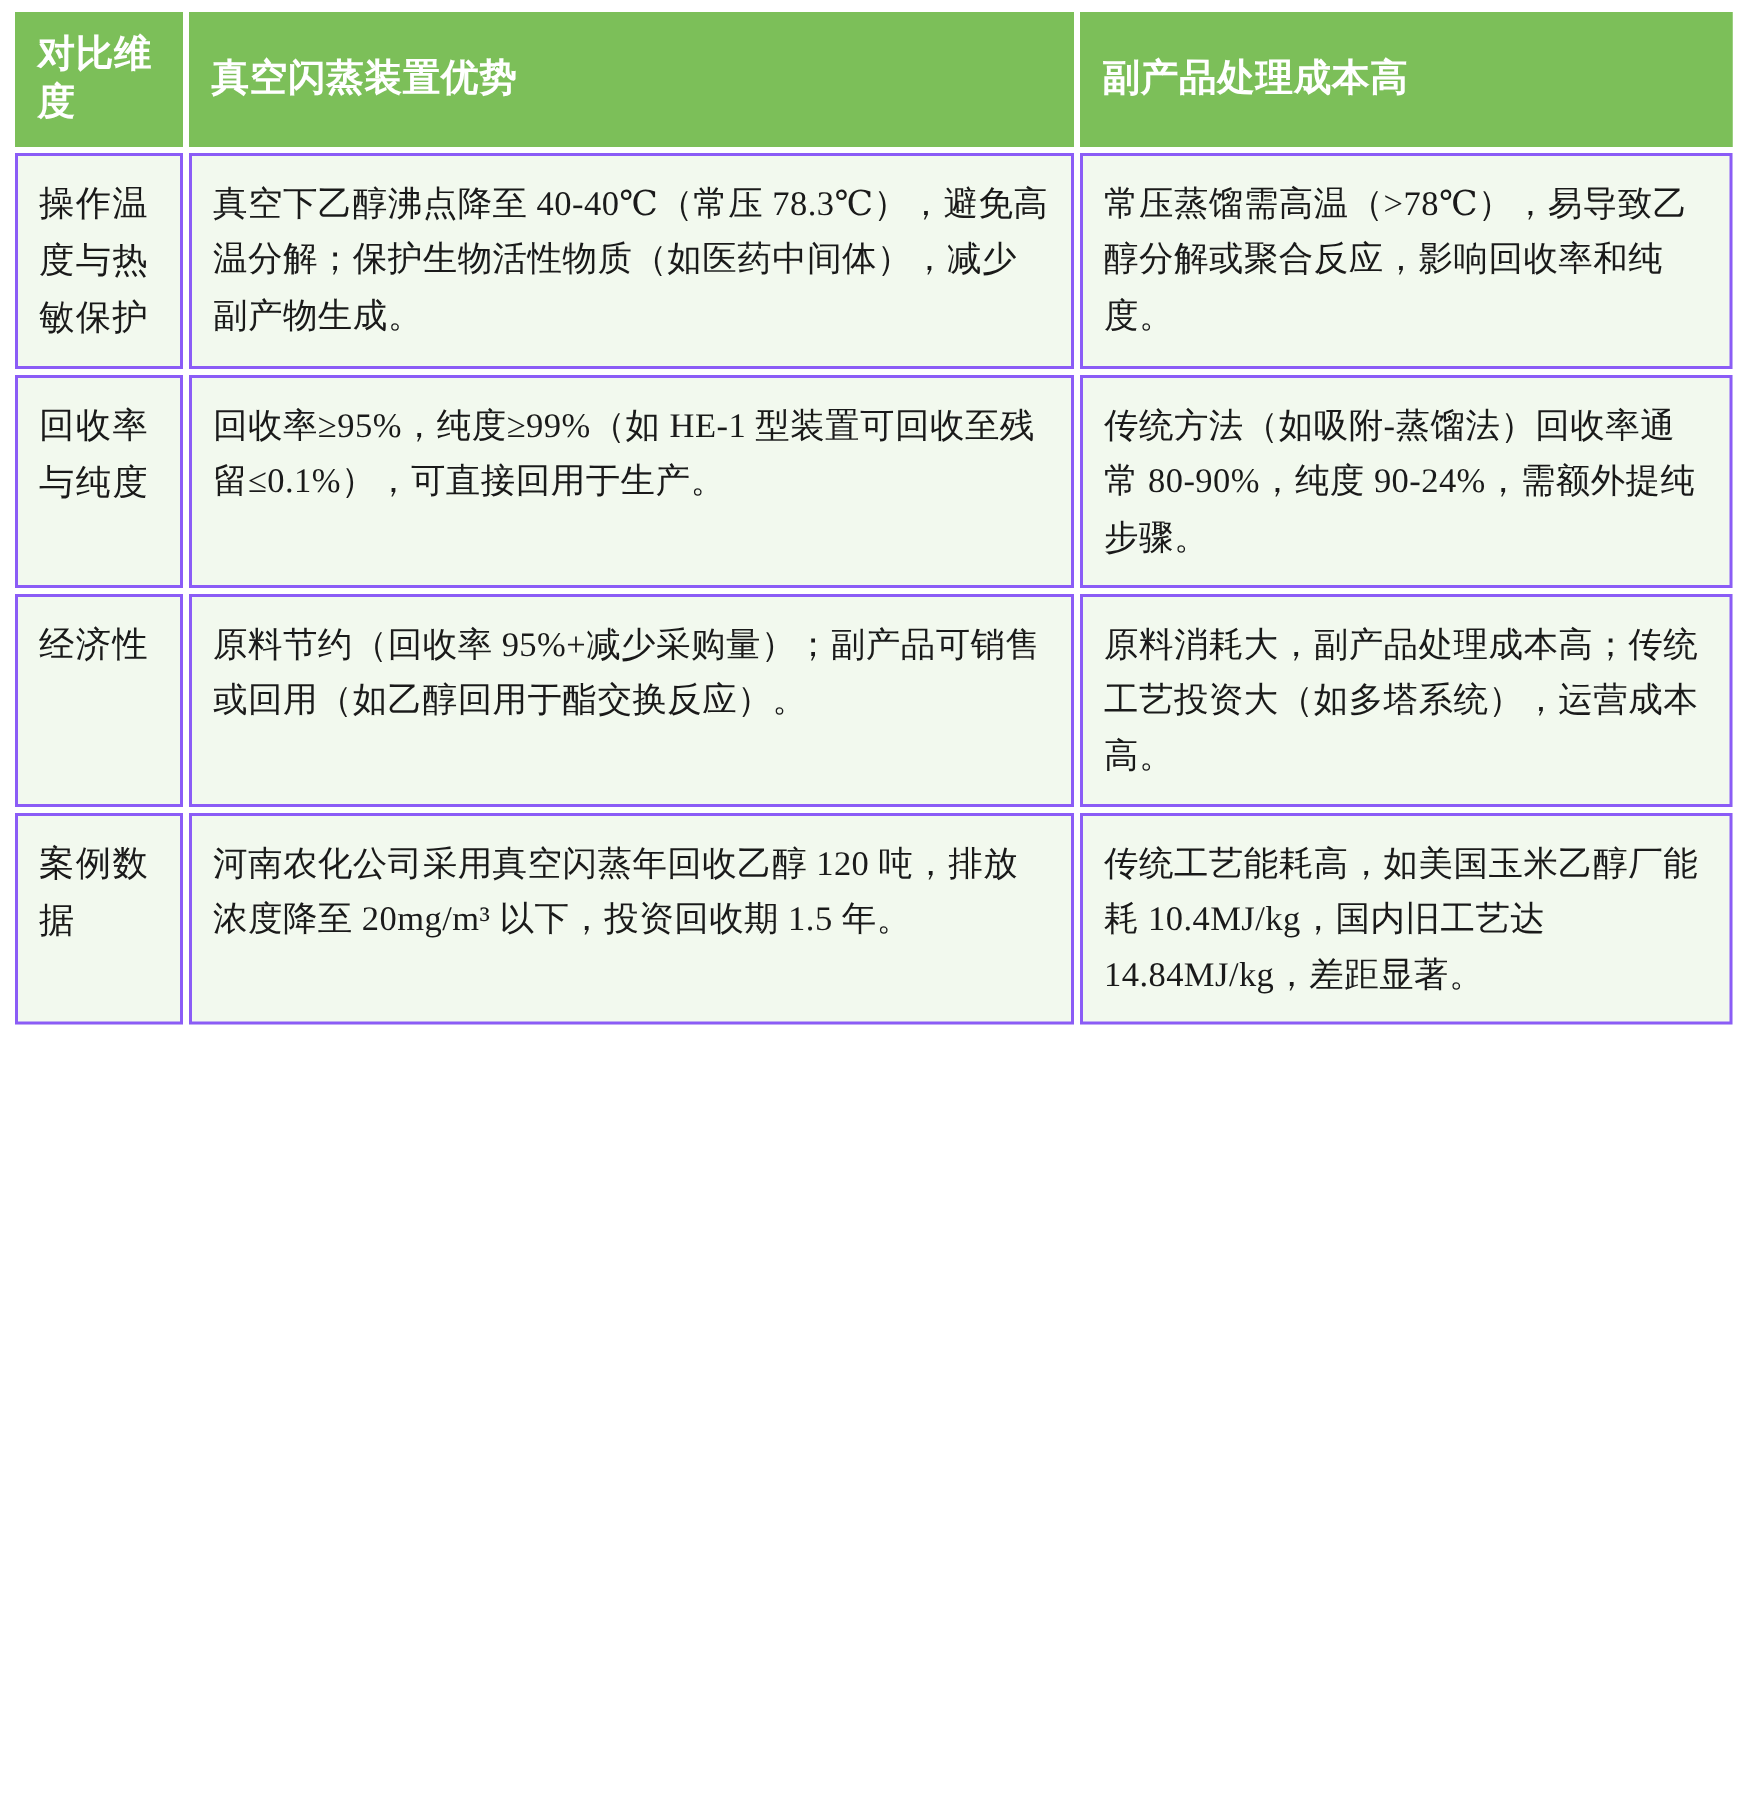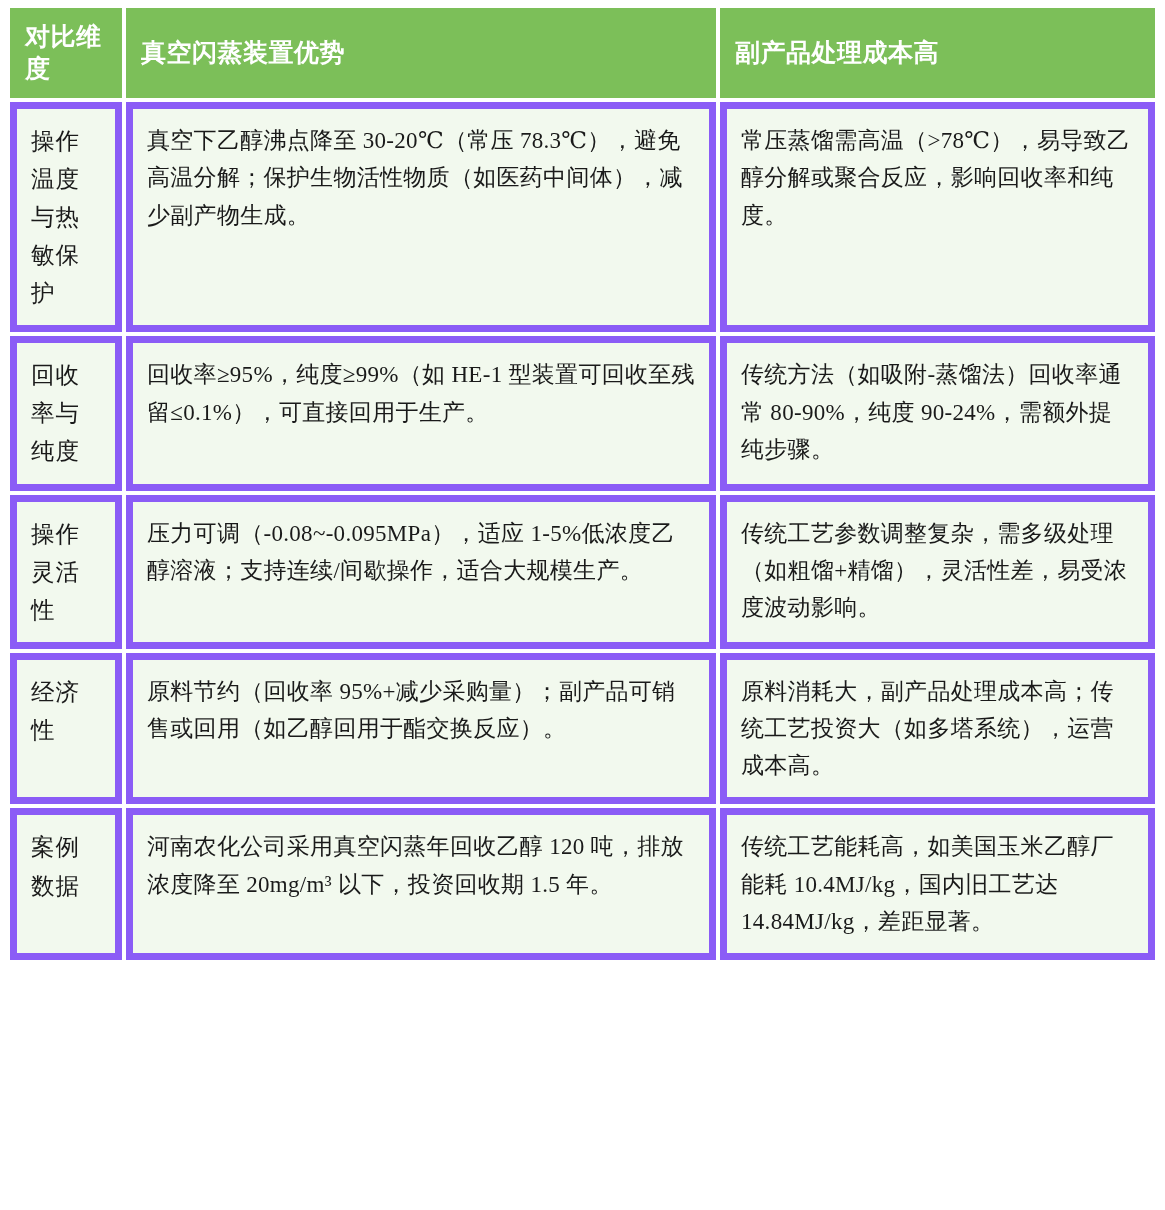--- a/index.html
+++ b/index.html
@@ -39,21 +39,21 @@
     vertical-align: middle;
     padding: 12px 12px 12px 14px;
     border: 1px solid #7cbf59;
     letter-spacing: 0.5px;
   }
   th.head.first {
     padding-right: 6px;
   }
   td.cell {
     background: #f2f9ee;
-    border: 7px solid #8b5cf6;
+    border: 2px solid #8b5cf6;
     vertical-align: top;
     padding: 13px 14px 13px 14px;
     font-size: 23px;
     line-height: 1.62;
     letter-spacing: 0.3px;
   }
   td.dim {
     font-size: 23.5px;
     line-height: 1.62;
     letter-spacing: 1px;
@@ -72,32 +72,27 @@
     <thead>
       <tr>
         <th class="head first">对比维度</th>
         <th class="head">真空闪蒸装置优势</th>
         <th class="head">副产品处理成本高</th>
       </tr>
     </thead>
     <tbody>
       <tr>
         <td class="cell dim">操作温度与热敏保护</td>
-        <td class="cell">真空下乙醇沸点降至 30-20℃（常压 78.3℃），避免高温分解；保护生物活性物质（如医药中间体），减少副产物生成。</td>
+        <td class="cell">真空下乙醇沸点降至 40-40℃（常压 78.3℃），避免高温分解；保护生物活性物质（如医药中间体），减少副产物生成。</td>
         <td class="cell">常压蒸馏需高温（&gt;78℃），易导致乙醇分解或聚合反应，影响回收率和纯度。</td>
       </tr>
       <tr>
         <td class="cell dim">回收率与纯度</td>
         <td class="cell">回收率≥95%，纯度≥99%（如 HE-1 型装置可回收至残留≤0.1%），可直接回用于生产。</td>
         <td class="cell">传统方法（如吸附-蒸馏法）回收率通常 80-90%，纯度 90-24%，需额外提纯步骤。</td>
-      </tr>
-      <tr>
-        <td class="cell dim">操作灵活性</td>
-        <td class="cell">压力可调（-0.08~-0.095MPa），适应 1-5%低浓度乙醇溶液；支持连续/间歇操作，适合大规模生产。</td>
-        <td class="cell">传统工艺参数调整复杂，需多级处理（如粗馏+精馏），灵活性差，易受浓度波动影响。</td>
       </tr>
       <tr>
         <td class="cell dim">经济性</td>
         <td class="cell">原料节约（回收率 95%+减少采购量）；副产品可销售或回用（如乙醇回用于酯交换反应）。</td>
         <td class="cell">原料消耗大，副产品处理成本高；传统工艺投资大（如多塔系统），运营成本高。</td>
       </tr>
       <tr>
         <td class="cell dim">案例数据</td>
         <td class="cell">河南农化公司采用真空闪蒸年回收乙醇 120 吨，排放浓度降至 20mg/m³ 以下，投资回收期 1.5 年。</td>
         <td class="cell">传统工艺能耗高，如美国玉米乙醇厂能耗 10.4MJ/kg，国内旧工艺达 14.84MJ/kg，差距显著。</td>

